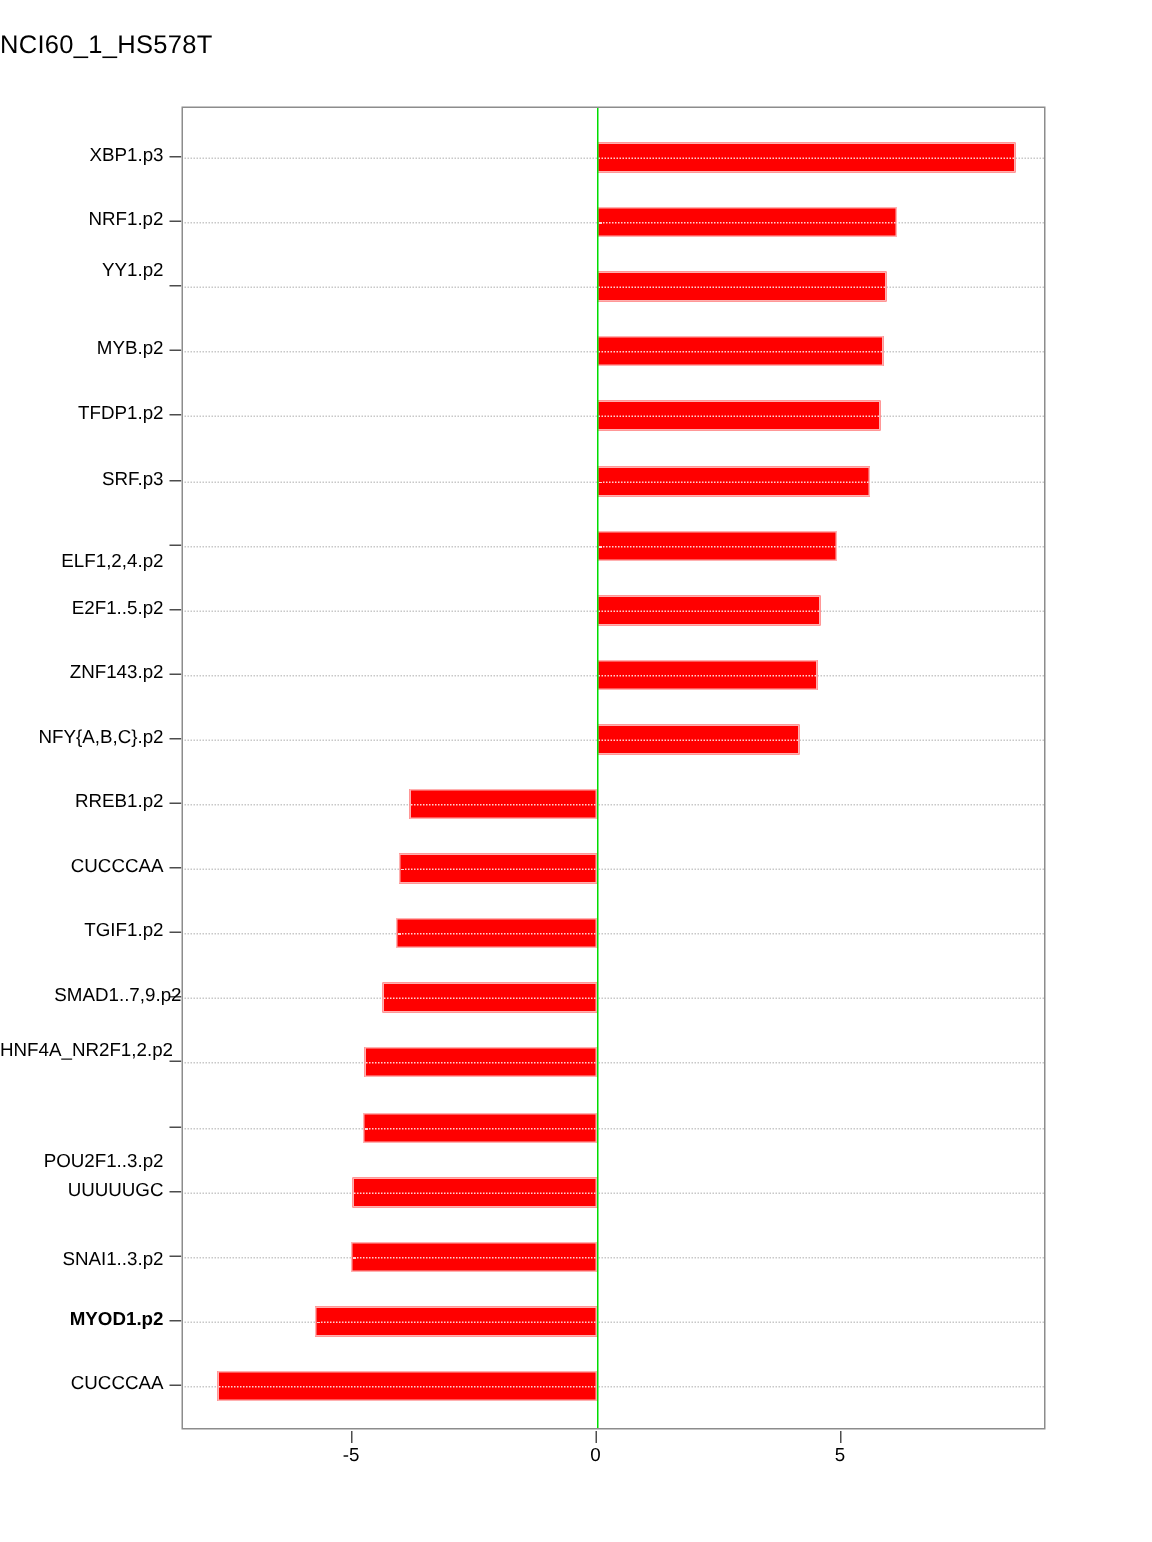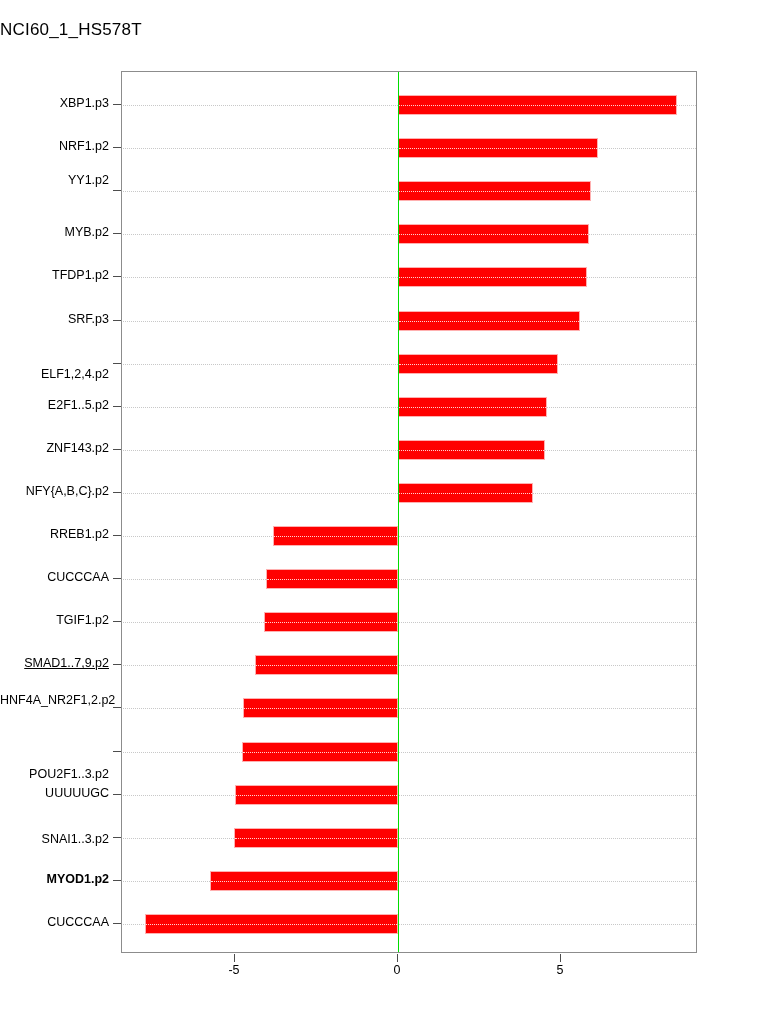--- a/index.html
+++ b/index.html
@@ -162,21 +162,21 @@
       <div class="ylabel" style="right: auto; left: 0px; width: 109px; top: 440.842px;">ZNF143.p2</div>
       <div class="ytick" style="top: 491.947px;"></div>
       <div class="ylabel" style="right: auto; left: 0px; width: 109px; top: 483.947px;">NFY{A,B,C}.p2</div>
       <div class="ytick" style="top: 535.053px;"></div>
       <div class="ylabel" style="right: auto; left: 0px; width: 109px; top: 527.053px;">RREB1.p2</div>
       <div class="ytick" style="top: 578.158px;"></div>
       <div class="ylabel" style="right: auto; left: 0px; width: 109px; top: 570.158px;">CUCCCAA</div>
       <div class="ytick" style="top: 621.263px;"></div>
       <div class="ylabel" style="right: auto; left: 0px; width: 109px; top: 613.263px;">TGIF1.p2</div>
       <div class="ytick" style="top: 664.368px;"></div>
-      <div class="ylabel" style="right: auto; left: 0px; width: 109px; top: 656.368px; text-decoration: underline;">SMAD1..7,9.p2</div>
+      <div class="ylabel" style="right: auto; left: 12px; width: 109px; top: 656.368px;">SMAD1..7,9.p2</div>
       <div class="ytick" style="top: 707.474px;"></div>
       <div class="ylabel" style="right: auto; left: 0px; width: 109px; top: 693px;">HNF4A_NR2F1,2.p2</div>
       <div class="ytick" style="top: 750.579px;"></div>
       <div class="ylabel" style="right: auto; left: 0px; width: 109px; top: 742.579px; margin-top: 24px;">POU2F1..3.p2</div>
       <div class="ytick" style="top: 793.684px;"></div>
       <div class="ylabel" style="right: auto; left: 0px; width: 109px; top: 785.684px;">UUUUUGC</div>
       <div class="ytick" style="top: 836.789px;"></div>
       <div class="ylabel" style="right: auto; left: 0px; width: 109px; top: 832px;">SNAI1..3.p2</div>
       <div class="ytick" style="top: 879.895px;"></div>
       <div class="ylabel" style="right: auto; left: 0px; width: 109px; top: 871.895px; font-weight: bold;">MYOD1.p2</div>

